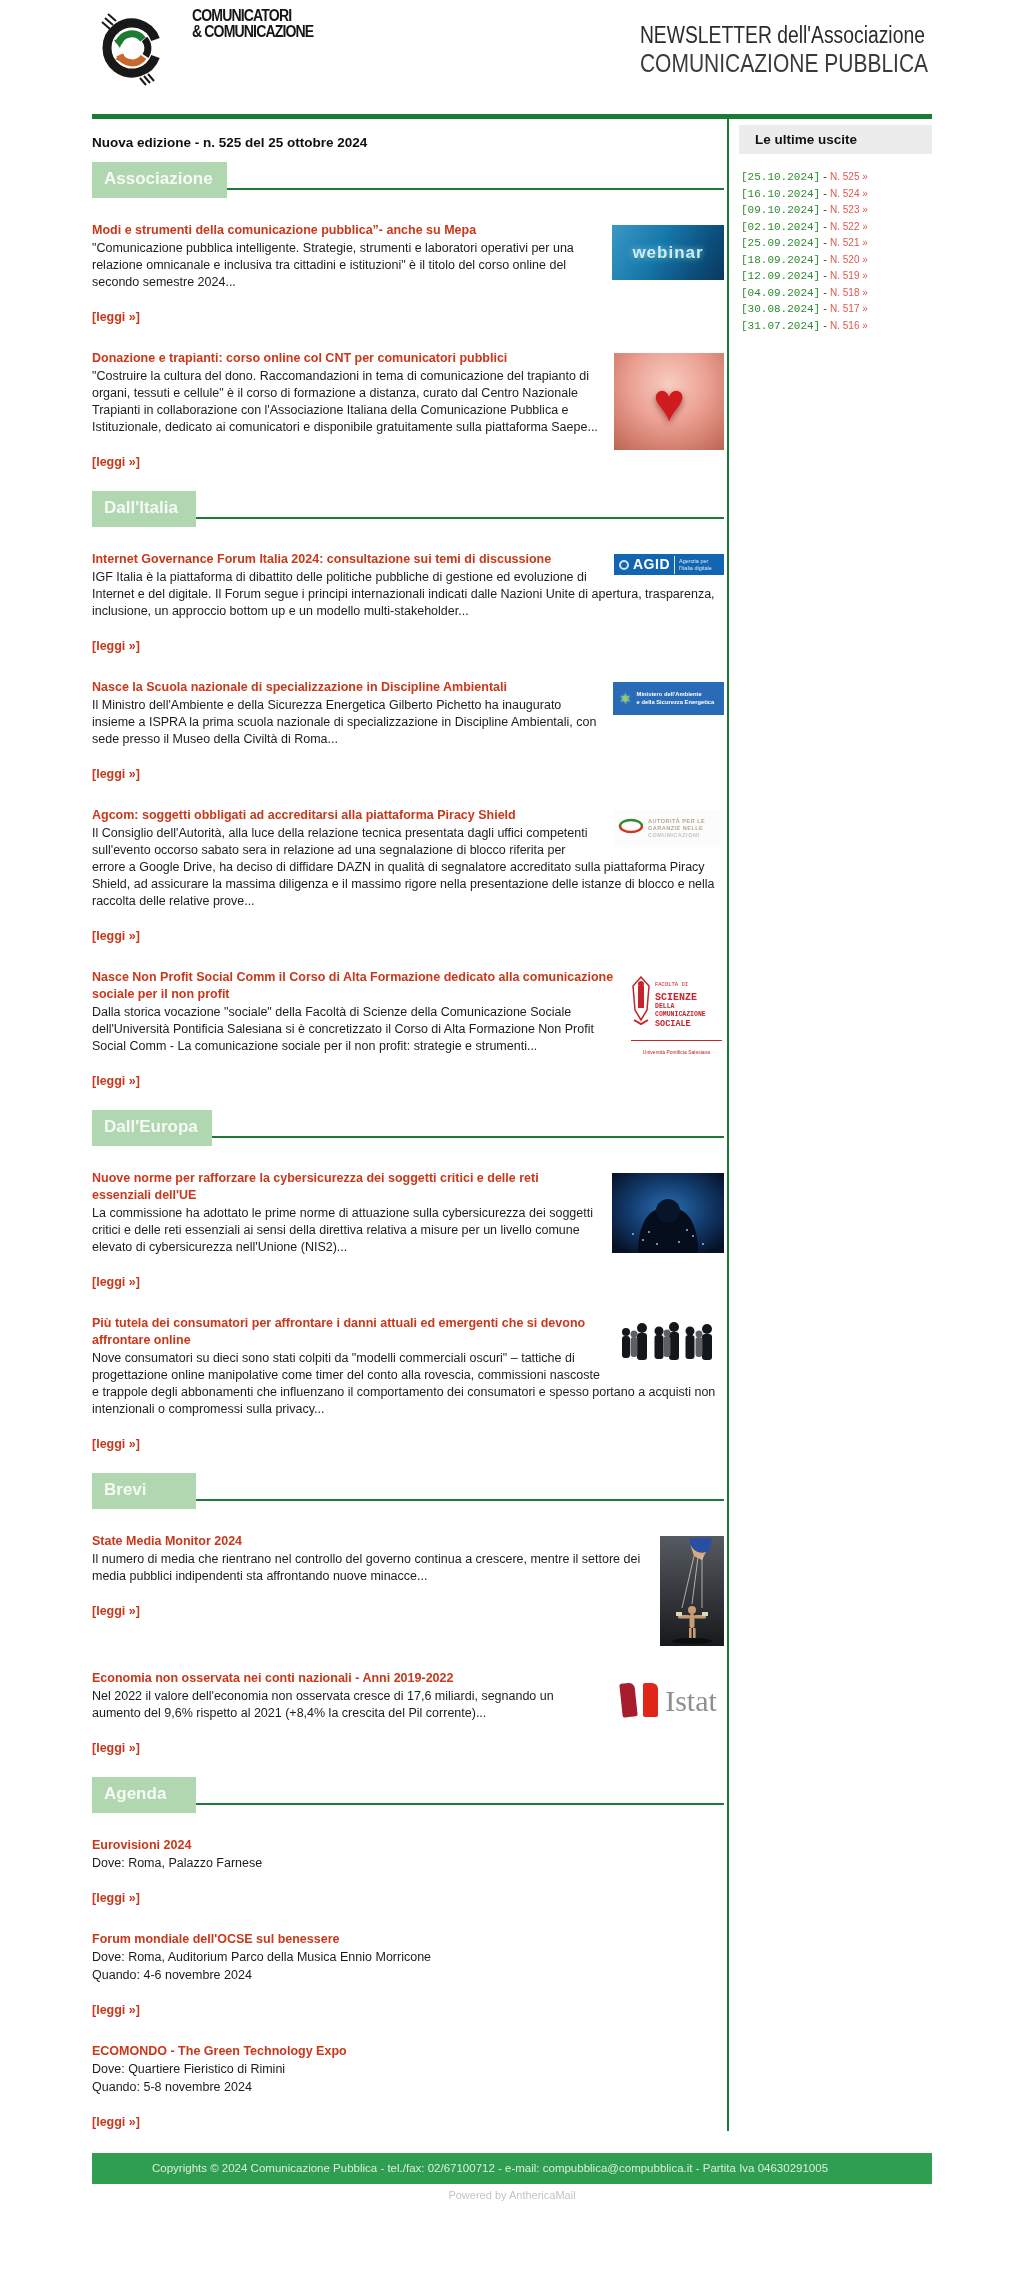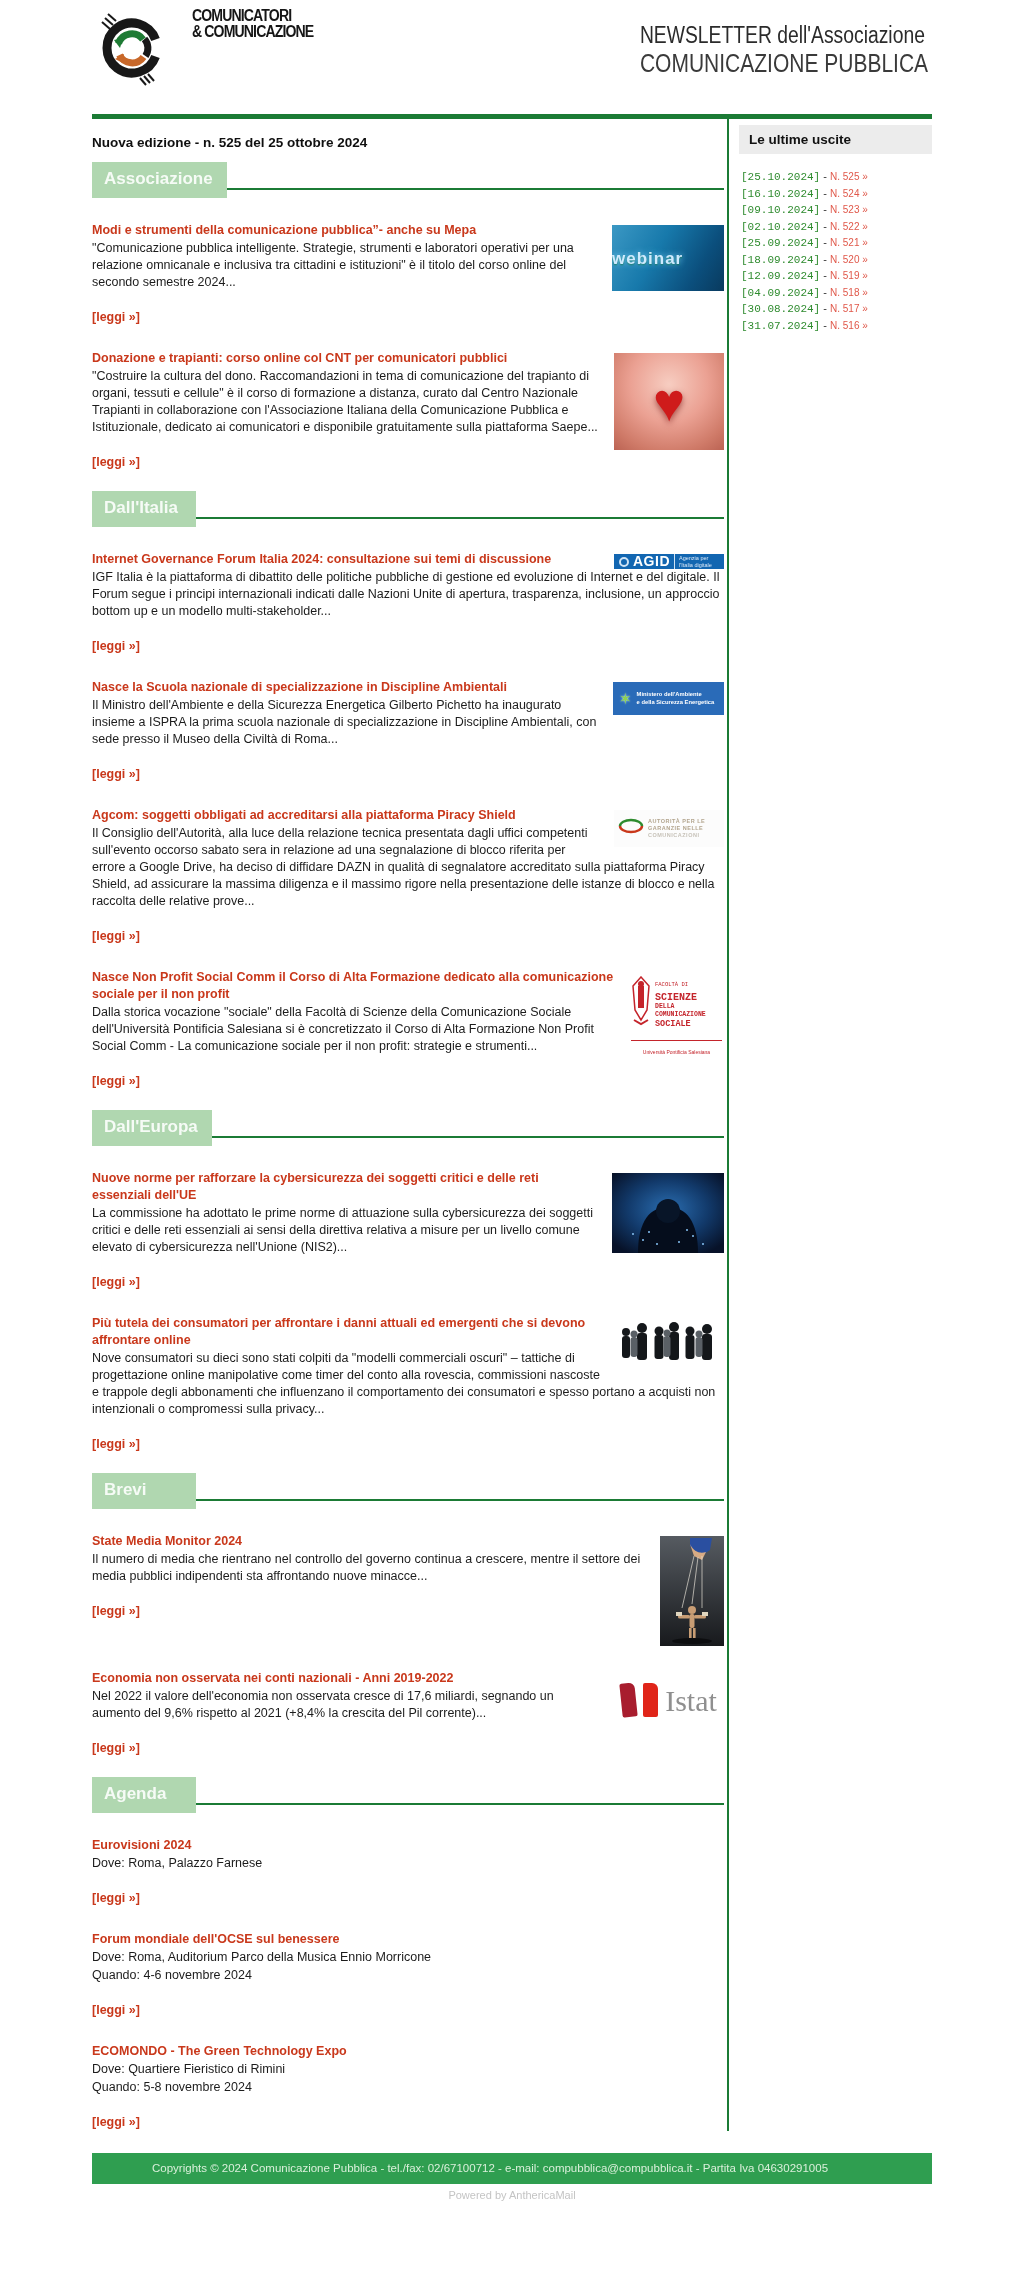--- a/index.html
+++ b/index.html
@@ -39,33 +39,33 @@
   .section-line { flex:1; align-self:flex-end; height:2px; background:#1b7b35; margin-bottom:8px; }
 
   .article { margin-top:24px; overflow:hidden; font-size:12.5px; line-height:17px; }
   .article-title { color:#c9381b; font-weight:bold; }
   .article-body { margin-top:1px; }
   .leggi { display:inline-block; margin-top:18px; color:#c9381b; font-weight:bold; cursor:pointer; }
 
   .thumb { float:right; margin-left:12px; margin-top:3px; position:relative; overflow:hidden; }
 
   
-  .thumb-webinar { width:112px; height:66px;
+  .thumb-webinar { width:112px; height:55px;
     background:linear-gradient(120deg,#3b98c4 0%, #1779ab 40%, #0b4f7d 75%, #093a5e 100%);
-    display:flex; align-items:center; justify-content:flex-start; }
+    display:flex; align-items:center; justify-content:center; }
   .thumb-webinar span { color:#cfeaff; font-weight:bold; font-size:17px; letter-spacing:1px;
     text-shadow:0 0 6px #7fd4ff, 0 1px 2px #063; }
 
   .thumb-heart { width:110px; height:97px;
     background:radial-gradient(circle at 50% 32%, #f7cdc1 0%, #eba193 45%, #cf7a68 80%, #bb6353 100%);
     display:flex; align-items:center; justify-content:center; }
   .thumb-heart span { font-size:54px; color:#cf1b1b; line-height:1;
     text-shadow:0 3px 6px rgba(110,0,0,.55); }
 
-  .thumb-agid { width:110px; height:15px; background:#1266b1; display:flex; align-items:center;
+  .thumb-agid { width:110px; height:21px; background:#1266b1; display:flex; align-items:center;
     padding:0 5px; gap:4px; }
   .agid-ring { width:10px; height:10px; border:2px solid #cfe3f5; border-radius:50%; flex:0 0 auto; }
   .agid-word { color:#ffffff; font-weight:bold; font-size:14px; letter-spacing:.5px; }
   .agid-div { width:1px; height:18px; background:#cfe3f5; }
   .agid-small { color:#dbe9f8; font-size:5.5px; line-height:6.5px; }
 
   .thumb-min { width:111px; height:33px; background:#2a6bb8; display:flex; align-items:center;
     padding:0 6px; gap:5px; }
   .min-star { color:#8fd14f; font-size:15px; line-height:1; text-shadow:0 0 2px #dff; }
   .min-text { color:#ffffff; font-size:5.8px; line-height:7.5px; font-weight:bold; }
@@ -90,21 +90,21 @@
   .thumb-marionette { width:64px; height:110px; }
 
   .thumb-istat { width:110px; height:54px; background:#ffffff; display:flex; align-items:center;
     justify-content:center; gap:7px; }
   .istat-b1 { width:15px; height:34px; background:#a81d2e; border-radius:2px 6px 2px 2px; transform:rotate(-6deg); }
   .istat-b2 { width:15px; height:34px; background:#e02519; border-radius:2px 6px 2px 2px; }
   .istat-word { font-family:"Liberation Serif", serif; font-size:30px; color:#8f8f8f; }
 
   
   .sidebar-header { background:#ececec; font-weight:bold; font-size:13.5px; color:#111;
-    padding:7px 10px; margin-top:6px; }
+    padding:7px 16px; margin-top:6px; }
   .sidebar-list { margin-top:12px; padding-left:2px; }
   .sidebar-item { height:16.5px; white-space:nowrap; cursor:pointer; }
   .s-date { font-family:"Liberation Mono", monospace; font-size:11px; color:#2e8b2e; }
   .s-sep { font-size:11px; color:#333333; }
   .s-num { font-size:10px; color:#e0584a; }
 
   
   .footer { margin-top:22px; background:#2f9e50; color:#daefda; 
     font-size:11.5px; line-height:15px; padding:8px 60px; }
   .powered { text-align:center; color:#c4c4c4; font-size:11px; margin-top:5px; }

